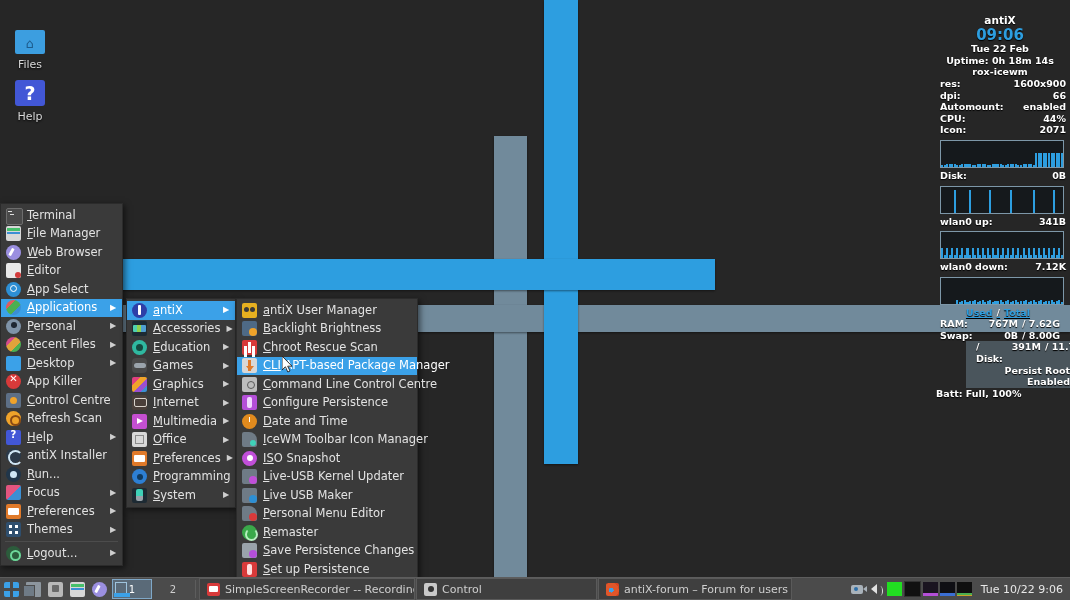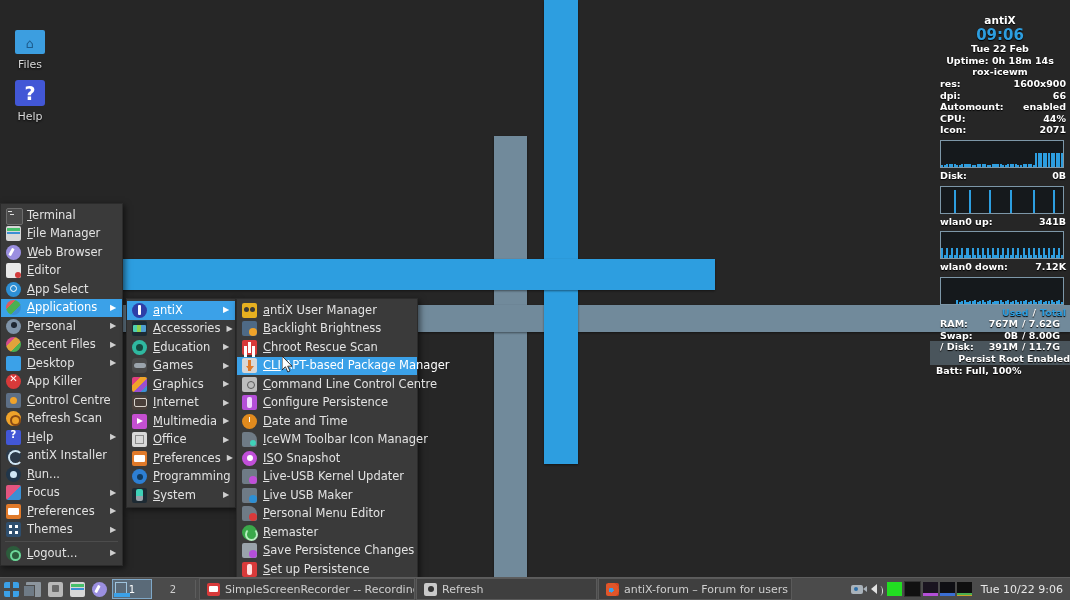--- a/index.html
+++ b/index.html
@@ -42,27 +42,27 @@
   #conky .name{font-size:10.5px;}
   #conky .row{display:flex;justify-content:space-between;padding:0 4px 0 10px;}
   #conky .row .k{text-align:left;}
   #conky .row .v{text-align:right;}
   .graph{
     height:26px;margin:4px 6px 2px 10px;border:1px solid #7d97a8;
     background:#15191c;position:relative;overflow:hidden;
   }
   .graph .bars{position:absolute;inset:0;display:flex;align-items:flex-end;}
   .graph .bars i{flex:1 1 auto;background:#2d9ee0;display:block;}
-  .hdr-used{display:flex;justify-content:flex-end;gap:4px;padding-right:4px;color:#2d9ee0;}
+  .hdr-used{display:flex;justify-content:center;gap:4px;padding-right:4px;color:#2d9ee0;text-decoration:underline;}
   .hdr-used .sl{color:#ffffff;}
   .mem .row{padding:0 4px 0 6px;}
   .mem .v{display:flex;gap:4px;}
   .mem .v b{font-weight:bold;min-width:38px;text-align:right;}
   .mem .v s{text-decoration:none;min-width:44px;text-align:left;}
-  .hl{background:rgba(125,151,168,.42);}
+  .hl{background:rgba(125,151,168,.42);margin-left:36px;}
   .persist{text-align:right;}
   .batt{padding-left:6px;}
 
   
   .menu{
     position:absolute;background:#3a3a3a;border:1px solid #2b2b2b;
     box-shadow:2px 2px 6px rgba(0,0,0,.55);
     font-size:11.5px;color:#e2e2e2;padding:2px 0;
     font-family:"DejaVu Sans","Liberation Sans",sans-serif;
   }
@@ -883,21 +883,21 @@
     </div>
 
     <div class="tsep"></div>
 
     <div class="task" style="width:200px;">
       <span class="ti ti-simple"></span>
       <span>SimpleScreenRecorder -- Recording (15.07 fps)</span>
     </div>
     <div class="task" style="width:165px;">
       <span class="ti ti-guv"></span>
-      <span>Refresh</span>
+      <span>Control</span>
     </div>
     <div class="task" style="width:178px;">
       <span class="ti ti-ff"></span>
       <span>antiX-forum – Forum for users of...</span>
     </div>
 
     <div style="flex:1 1 auto;"></div>
 
     <div class="tray">
       <span class="ti2">

